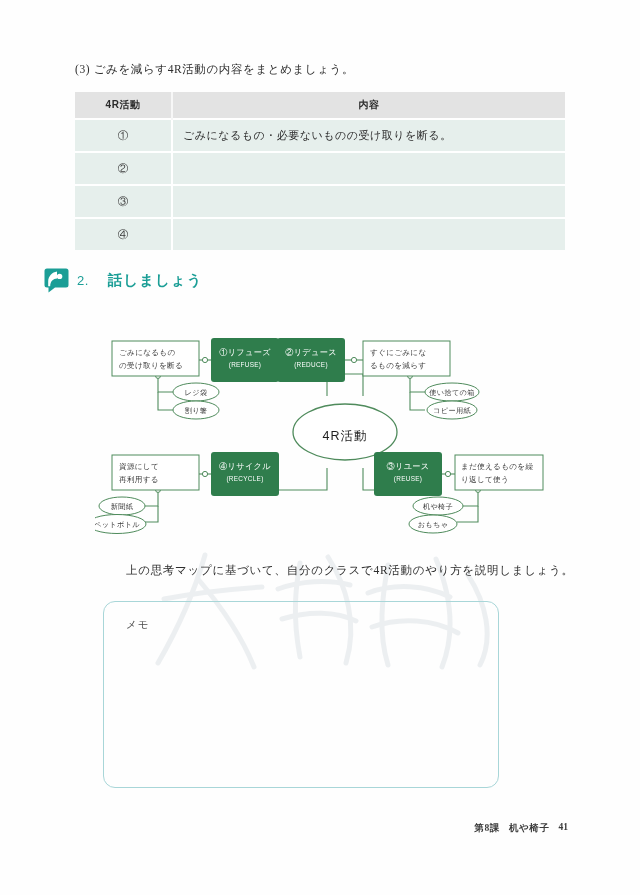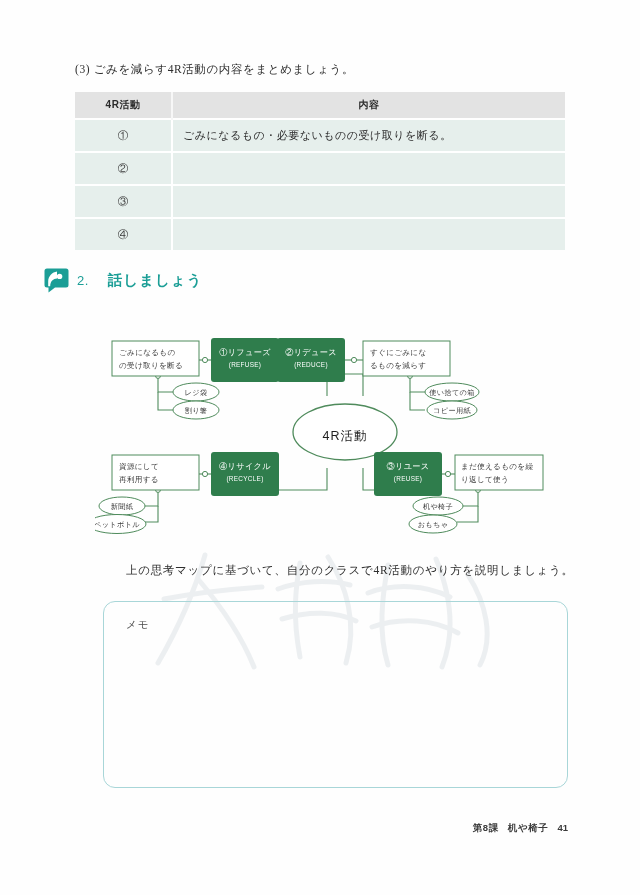--- a/index.html
+++ b/index.html
@@ -185,21 +185,21 @@
     white-space: nowrap;
     z-index: 2;
     margin-left: 24px;
   }
 
   
   .memo {
     position: absolute;
     left: 103px;
     top: 601px;
-    width: 465px;
+    width: 396px;
     height: 187px;
     border: 1.6px solid #a8d6d8;
     border-radius: 12px;
     background: transparent;
     box-sizing: border-box;
     z-index: 2;
   }
   .memo-label {
     position: absolute;
     left: 22px;
@@ -207,21 +207,21 @@
     font-size: 10.5px;
     letter-spacing: 1px;
     color: #4a4a4a;
   }
 
   
   .footer {
     position: absolute;
     right: 72px;
     top: 822px;
-    font-family: Liberation Sans, sans-serif;
+    font-family: Liberation Serif, serif;
     font-size: 9.5px;
     font-weight: bold;
     color: #3a3a3a;
     letter-spacing: 0.6px;
     display: flex;
     gap: 9px;
     align-items: flex-start;
   }
   .footer .pg { font-weight: bold; letter-spacing: 0; }
 </style>

